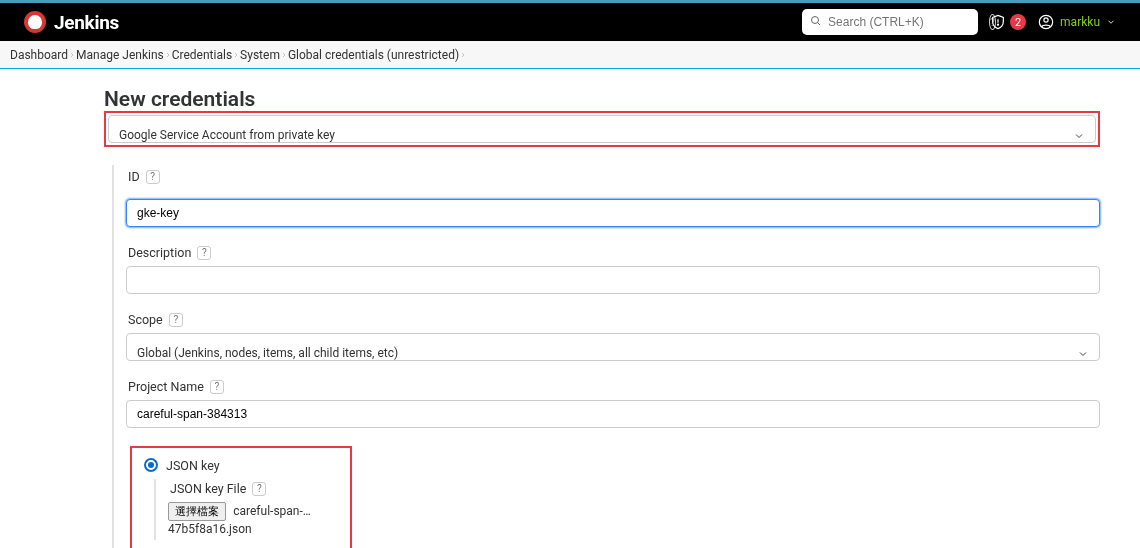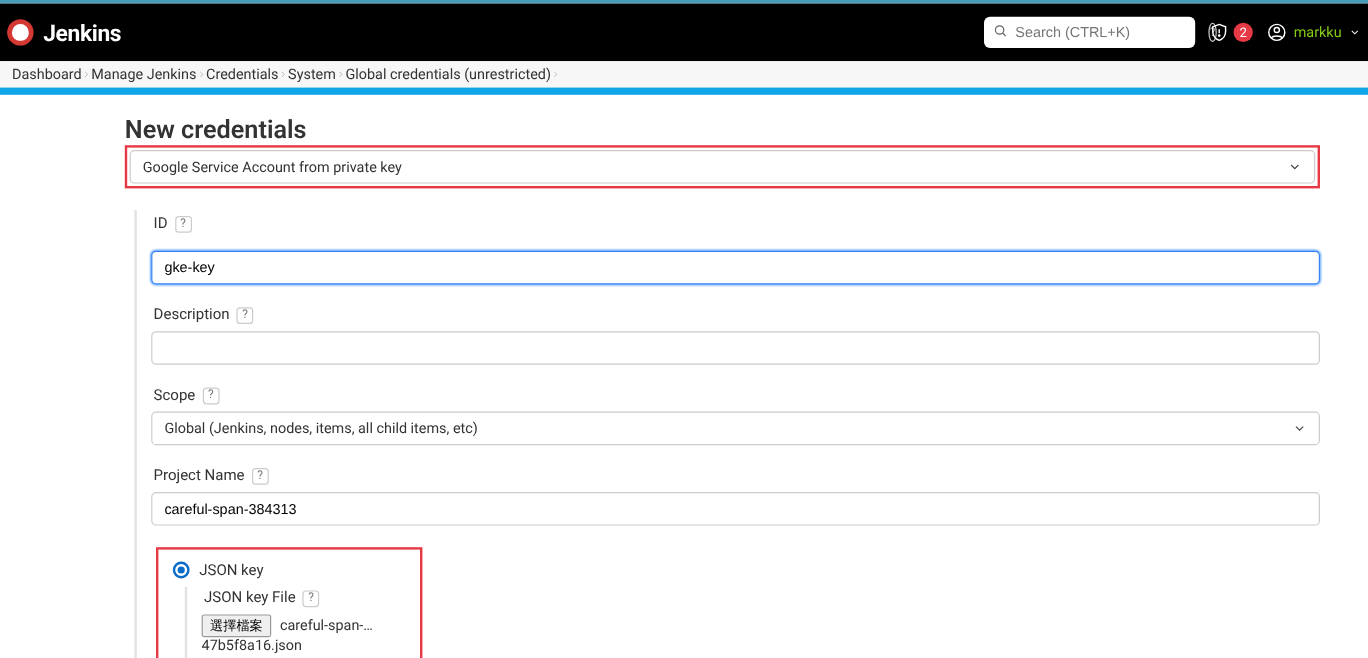--- a/index.html
+++ b/index.html
@@ -1,24 +1,24 @@
 <!DOCTYPE html>
 <html><head>
   <meta charset="utf-8">
   <style>
     * { box-sizing: border-box; margin: 0; padding: 0; }
     body { font-family: -apple-system, BlinkMacSystemFont, "Segoe UI", Roboto, Arial, sans-serif; font-size: 13px; color: #333; background: #fff; }
 
     .topbar-line { height: 3px; background: #4a9cb8; }
     .topbar {
       background: #000;
-      height: 48px;
+      height: 38px;
       display: flex;
       align-items: center;
-      padding: 0 6px;
+      padding: 0 24px;
       justify-content: space-between;
     }
     .topbar-left { display: flex; align-items: center; gap: 8px; }
     .jenkins-logo {
       width: 22px; height: 22px;
       background: #d33833;
       border-radius: 50%;
       position: relative;
       overflow: hidden;
       display:flex; align-items:center; justify-content:center;
@@ -47,21 +47,21 @@
     .alert-badge {
       background:#e63946; color:#fff; border-radius:50%;
       width:16px; height:16px; font-size:11px;
       display:flex; align-items:center; justify-content:center;
     }
     .user-wrap { display:flex; align-items:center; gap:6px; color:#84cc16; font-size:12px; }
     .user-icon { width:16px; height:16px; }
     .chev-down { width:10px; height:10px; }
 
     .breadcrumbs {
-      background:#f7f7f7; border-bottom:6px solid #0ea5e9;
+      background:#f7f7f7; border-bottom:1px solid #0ea5e9;
       height: 28px; display:flex; align-items:center;
       padding: 0 10px; gap: 0; font-size: 12px; color:#333;
     }
     .breadcrumbs a { color:#333; text-decoration:none; }
     .crumb-sep { color:#aaa; width:8px; height:8px; }
 
     .content { padding: 18px 0 40px 104px; max-width: 1100px; }
     h1.page-title { font-size: 21px; font-weight: 600; }
 
     .form-label { font-size: 12.5px; margin: 0 0 6px 2px; color:#333; display:flex; align-items:center; gap:6px;}
@@ -73,21 +73,21 @@
 
     .highlight-box { border: 2px solid #e63946; padding: 2px; }
     .kind-highlight { margin-bottom: 14px; }
 
     .select-row, .text-input {
       width: 100%;
       border: 1px solid #ccc;
       border-radius: 4px;
       height: 28px;
       padding: 0 10px;
-      display:flex; align-items:center;
+      display:flex; align-items:flex-end;
       font-size: 12px;
       background:#fff;
       justify-content: space-between;
     }
     .select-row .sel-chev { width:12px; height:12px; color:#555; }
     input.text-input { outline:none; }
 
     .indent-block { border-left: 2px solid #e2e2e2; margin-left: 8px; padding-left: 12px; padding-top:4px; padding-bottom:4px; }
     .indent-block2 { border-left: 2px solid #e2e2e2; margin-left: 10px; padding-left: 12px; padding-top:2px; padding-bottom:2px; }
 

